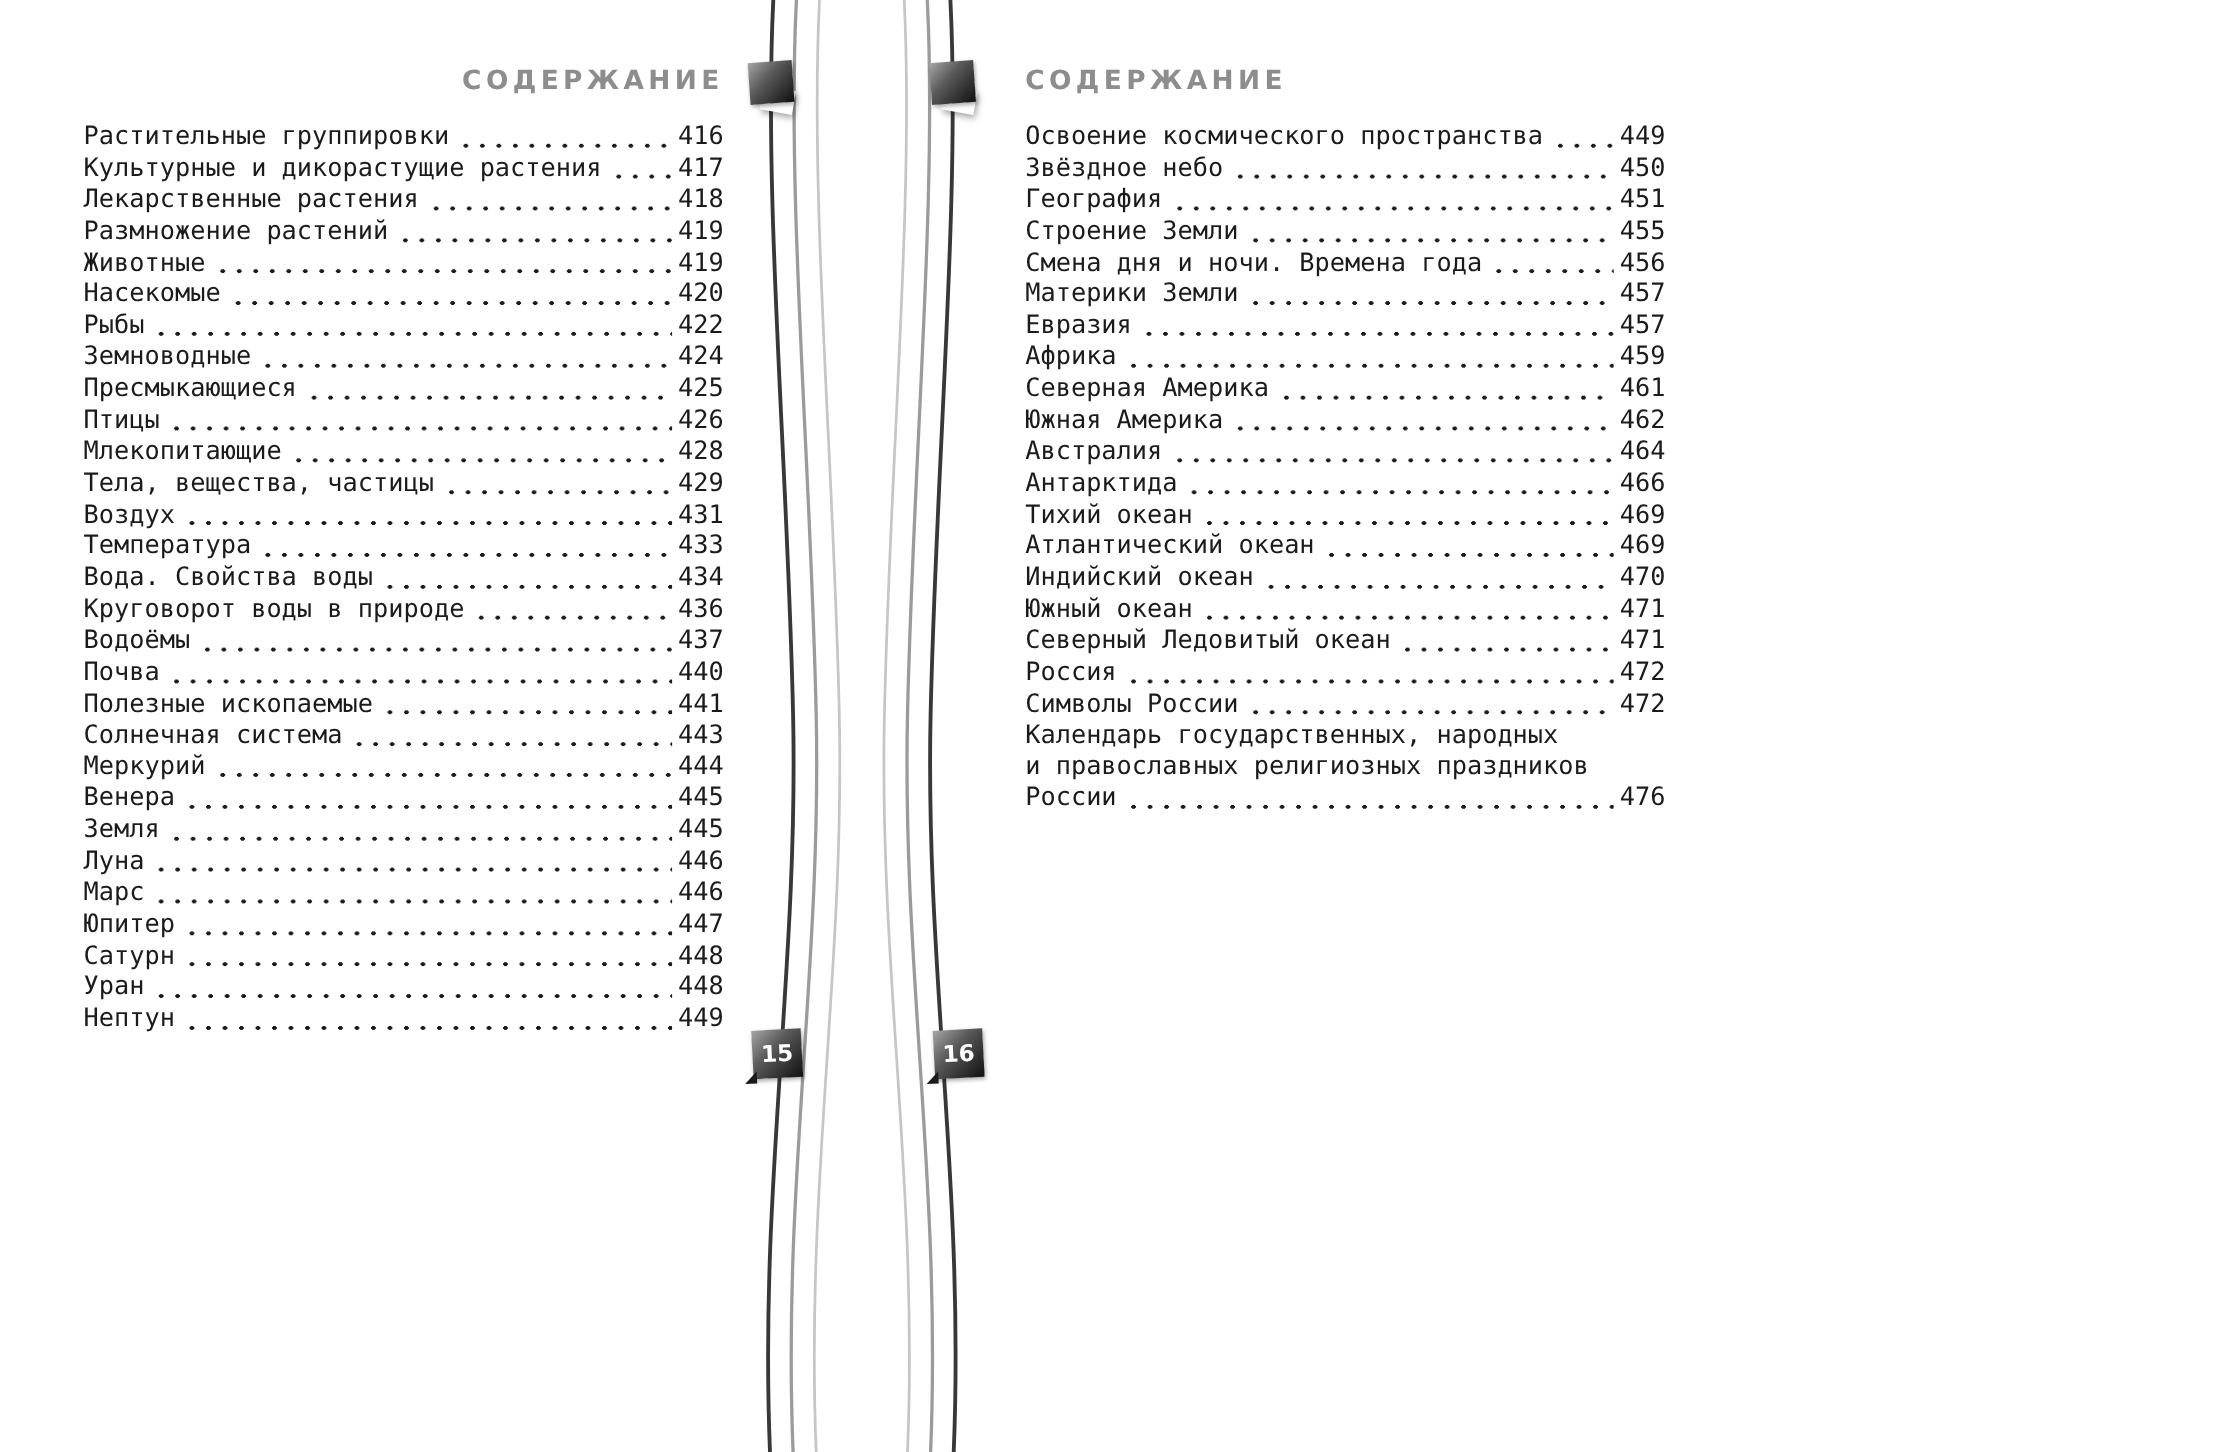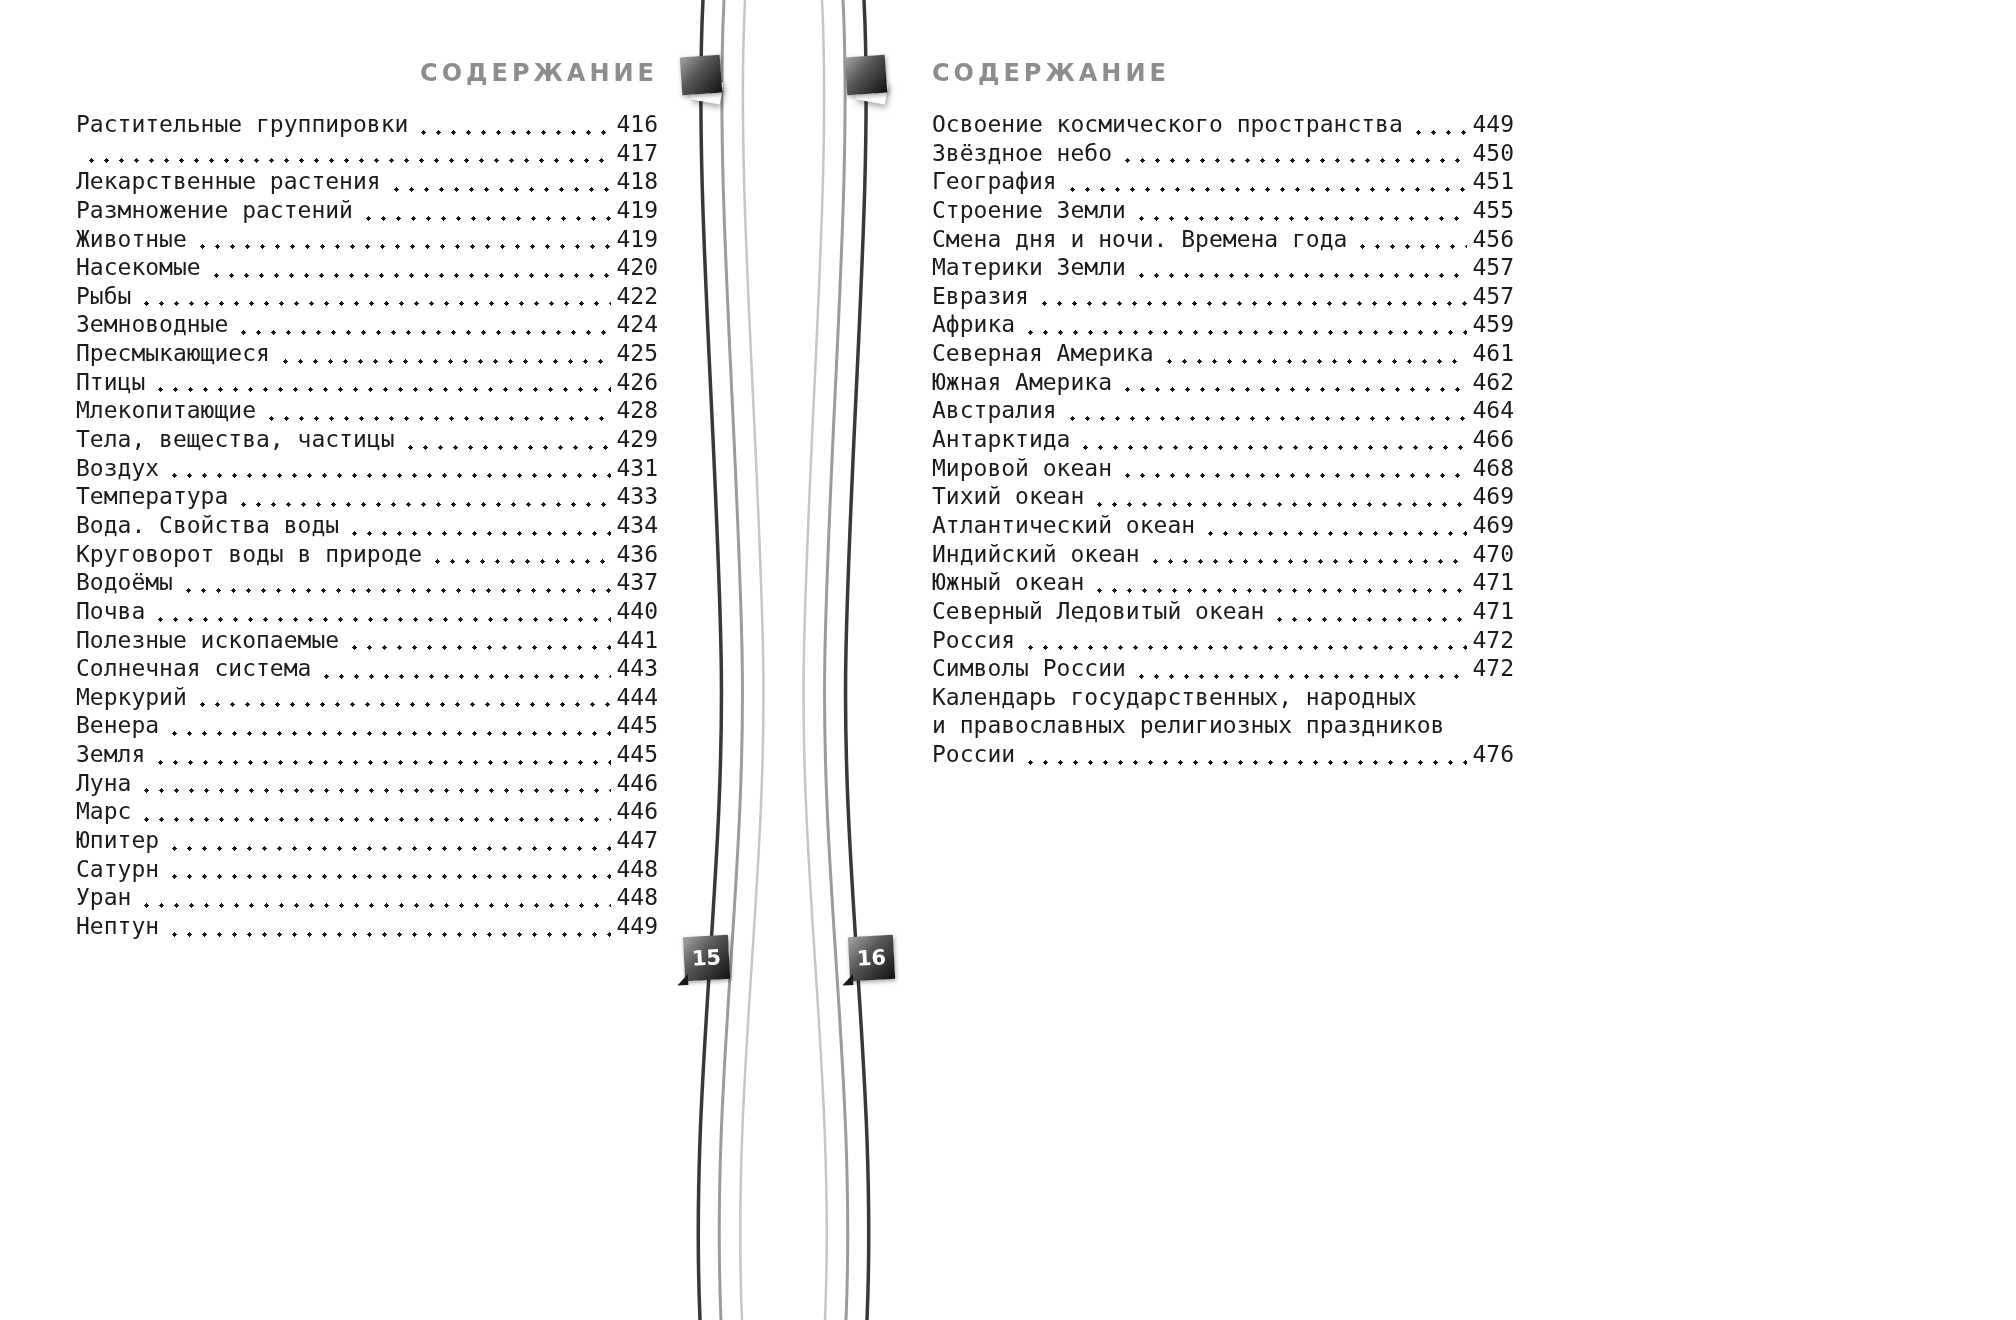--- a/index.html
+++ b/index.html
@@ -114,21 +114,21 @@
   <span>15</span>
 </div>
 <div class="tab tab-bottom tab-bottom-right">
   <span>16</span>
 </div>
 
 <div class="page page-left">
   <div class="toc-header">СОДЕРЖАНИЕ</div>
   <div class="toc-list" id="toc-list-left">
       <div class="toc-row"><span class="toc-title">Растительные группировки</span><span class="toc-dots"></span><span class="toc-page">416</span></div>
-      <div class="toc-row"><span class="toc-dots"></span><span class="toc-page">417</span></div>
+      <div class="toc-row"><span class="toc-title">Культурные и дикорастущие растения</span><span class="toc-dots"></span><span class="toc-page">417</span></div>
       <div class="toc-row"><span class="toc-title">Лекарственные растения</span><span class="toc-dots"></span><span class="toc-page">418</span></div>
       <div class="toc-row"><span class="toc-title">Размножение растений</span><span class="toc-dots"></span><span class="toc-page">419</span></div>
       <div class="toc-row"><span class="toc-title">Животные</span><span class="toc-dots"></span><span class="toc-page">419</span></div>
       <div class="toc-row"><span class="toc-title">Насекомые</span><span class="toc-dots"></span><span class="toc-page">420</span></div>
       <div class="toc-row"><span class="toc-title">Рыбы</span><span class="toc-dots"></span><span class="toc-page">422</span></div>
       <div class="toc-row"><span class="toc-title">Земноводные</span><span class="toc-dots"></span><span class="toc-page">424</span></div>
       <div class="toc-row"><span class="toc-title">Пресмыкающиеся</span><span class="toc-dots"></span><span class="toc-page">425</span></div>
       <div class="toc-row"><span class="toc-title">Птицы</span><span class="toc-dots"></span><span class="toc-page">426</span></div>
       <div class="toc-row"><span class="toc-title">Млекопитающие</span><span class="toc-dots"></span><span class="toc-page">428</span></div>
       <div class="toc-row"><span class="toc-title">Тела, вещества, частицы</span><span class="toc-dots"></span><span class="toc-page">429</span></div>
@@ -160,21 +160,20 @@
       <div class="toc-row"><span class="toc-title">География</span><span class="toc-dots"></span><span class="toc-page">451</span></div>
       <div class="toc-row"><span class="toc-title">Строение Земли</span><span class="toc-dots"></span><span class="toc-page">455</span></div>
       <div class="toc-row"><span class="toc-title">Смена дня и ночи. Времена года</span><span class="toc-dots"></span><span class="toc-page">456</span></div>
       <div class="toc-row"><span class="toc-title">Материки Земли</span><span class="toc-dots"></span><span class="toc-page">457</span></div>
       <div class="toc-row"><span class="toc-title">Евразия</span><span class="toc-dots"></span><span class="toc-page">457</span></div>
       <div class="toc-row"><span class="toc-title">Африка</span><span class="toc-dots"></span><span class="toc-page">459</span></div>
       <div class="toc-row"><span class="toc-title">Северная Америка</span><span class="toc-dots"></span><span class="toc-page">461</span></div>
       <div class="toc-row"><span class="toc-title">Южная Америка</span><span class="toc-dots"></span><span class="toc-page">462</span></div>
       <div class="toc-row"><span class="toc-title">Австралия</span><span class="toc-dots"></span><span class="toc-page">464</span></div>
       <div class="toc-row"><span class="toc-title">Антарктида</span><span class="toc-dots"></span><span class="toc-page">466</span></div>
-      <div class="toc-row"><span class="toc-title">Мировой океан</span><span class="toc-dots"></span><span class="toc-page">468</span></div>
       <div class="toc-row"><span class="toc-title">Тихий океан</span><span class="toc-dots"></span><span class="toc-page">469</span></div>
       <div class="toc-row"><span class="toc-title">Атлантический океан</span><span class="toc-dots"></span><span class="toc-page">469</span></div>
       <div class="toc-row"><span class="toc-title">Индийский океан</span><span class="toc-dots"></span><span class="toc-page">470</span></div>
       <div class="toc-row"><span class="toc-title">Южный океан</span><span class="toc-dots"></span><span class="toc-page">471</span></div>
       <div class="toc-row"><span class="toc-title">Северный Ледовитый океан</span><span class="toc-dots"></span><span class="toc-page">471</span></div>
       <div class="toc-row"><span class="toc-title">Россия</span><span class="toc-dots"></span><span class="toc-page">472</span></div>
       <div class="toc-row"><span class="toc-title">Символы России</span><span class="toc-dots"></span><span class="toc-page">472</span></div>
       <div class="toc-row"><span class="toc-title">Календарь государственных, народных</span></div>
       <div class="toc-row"><span class="toc-title">и православных религиозных праздников</span></div>
       <div class="toc-row"><span class="toc-title">России</span><span class="toc-dots"></span><span class="toc-page">476</span></div>

